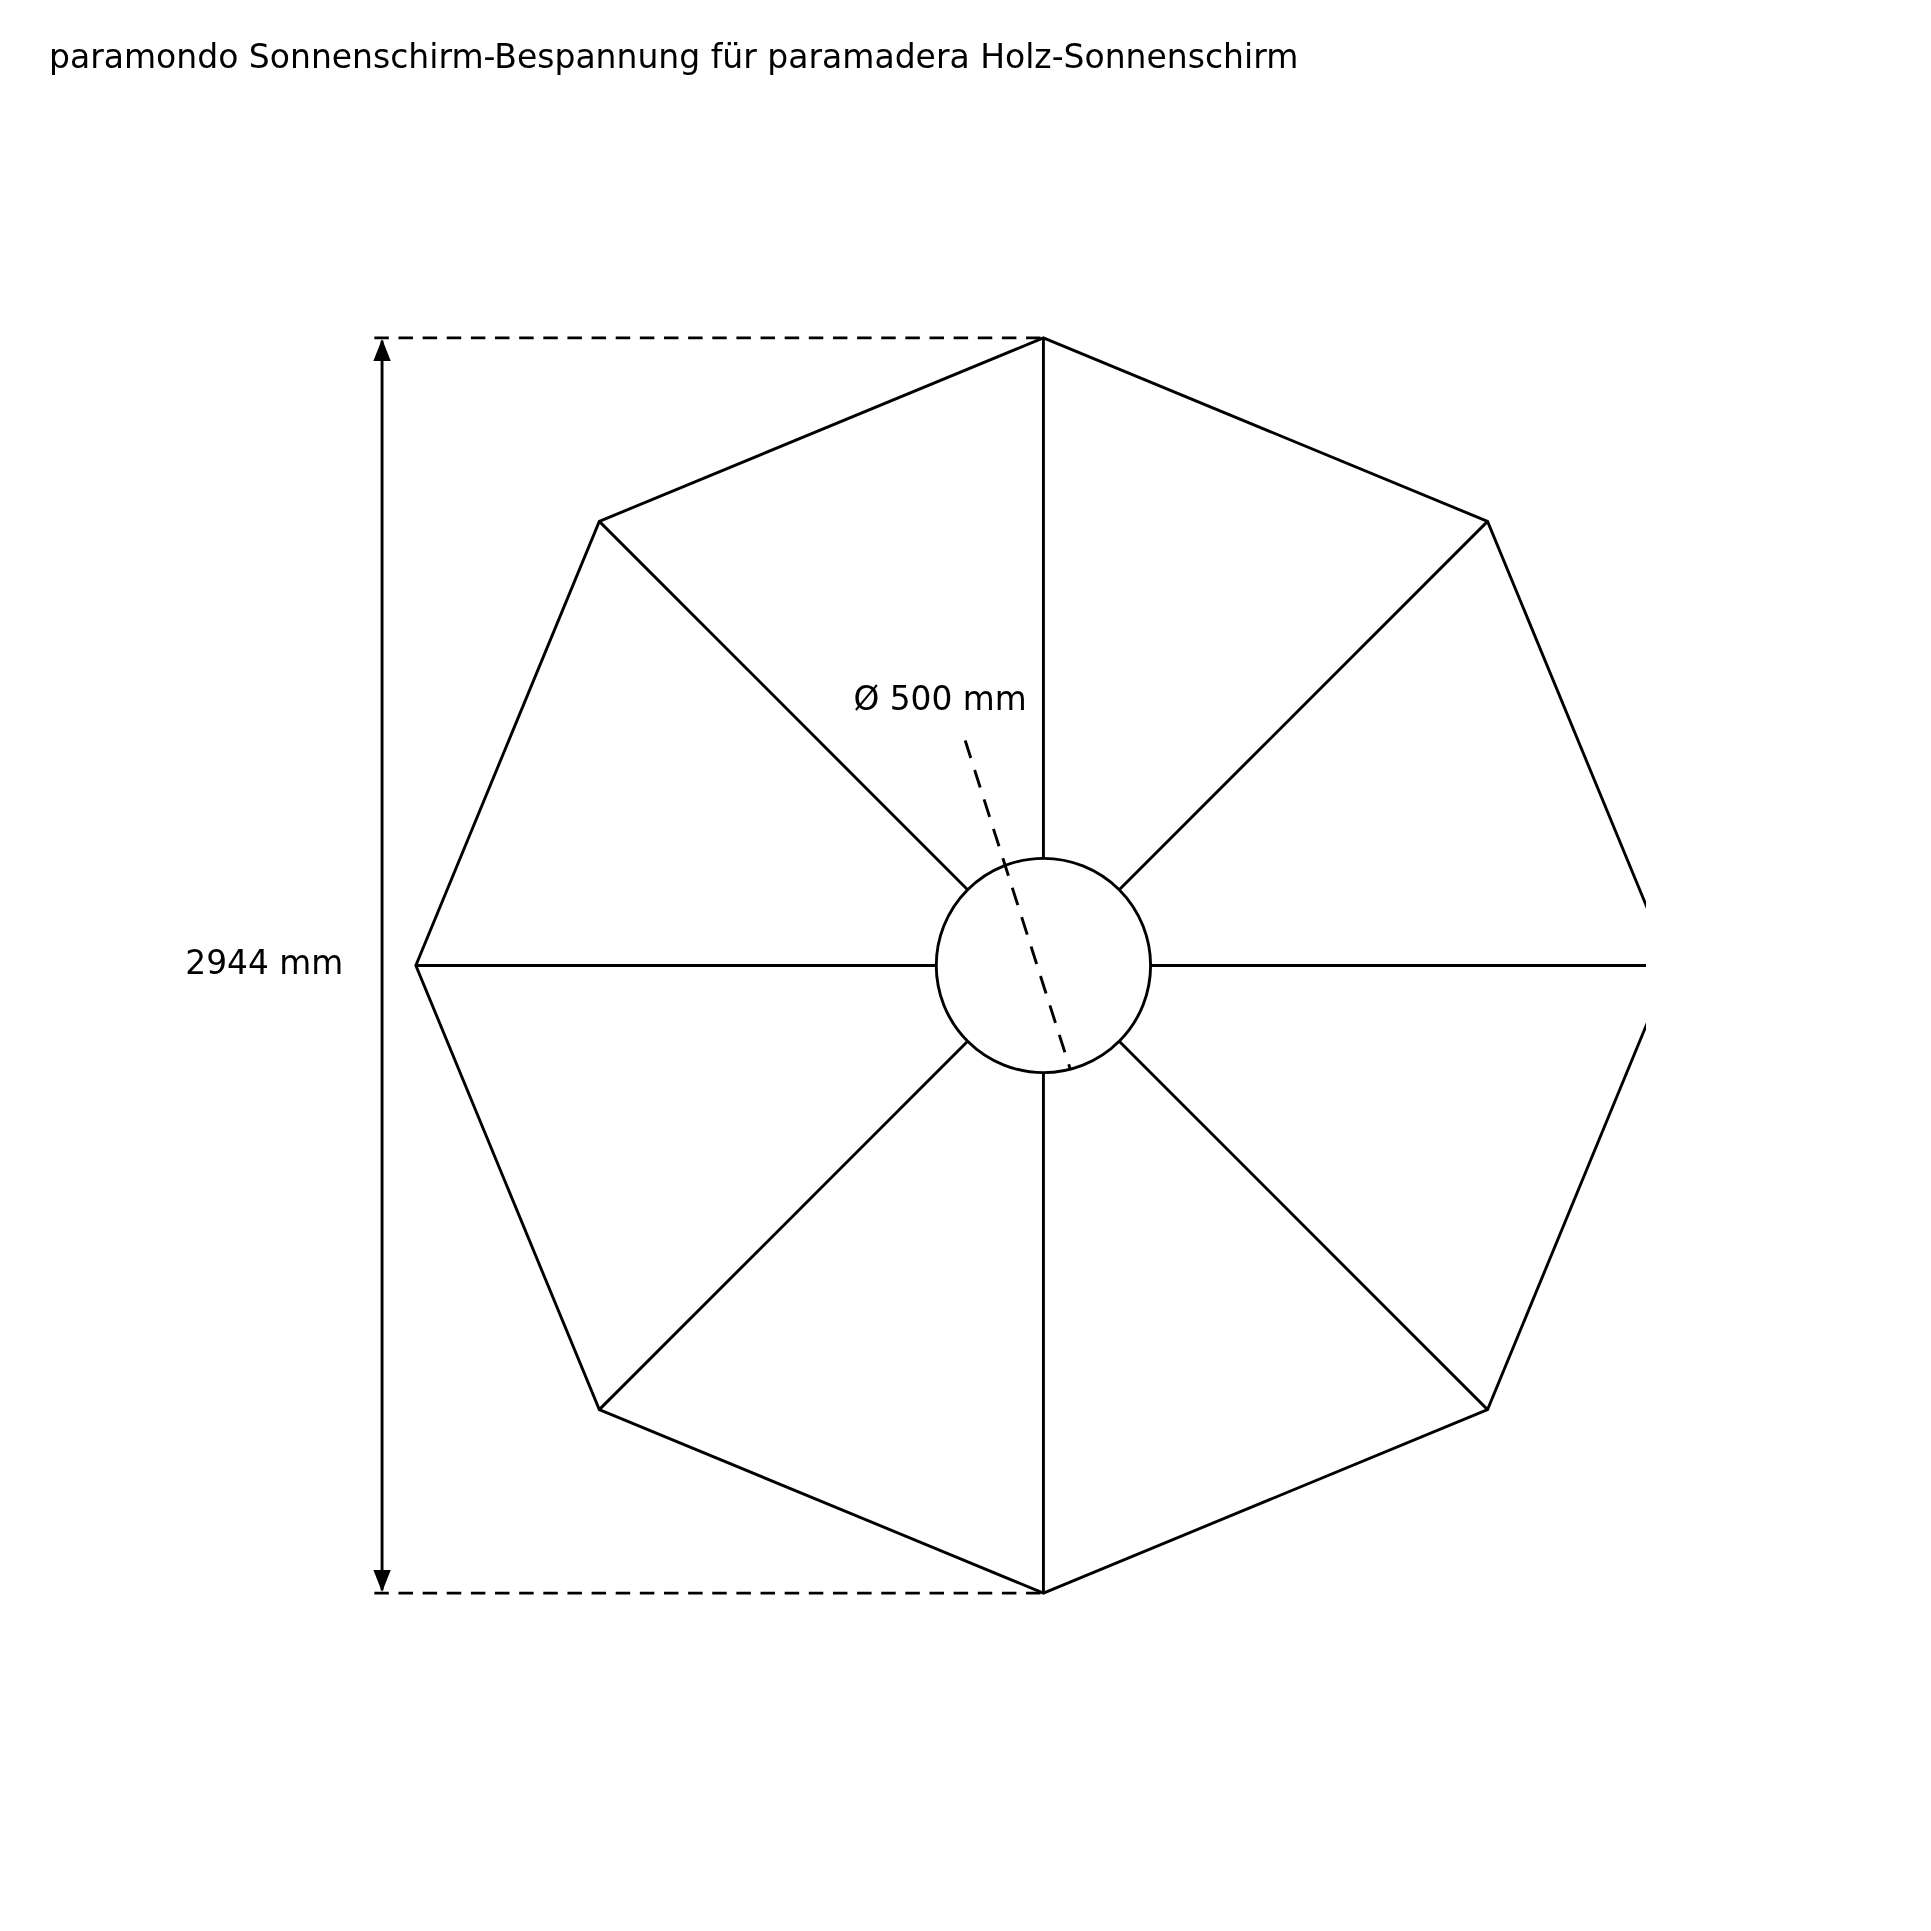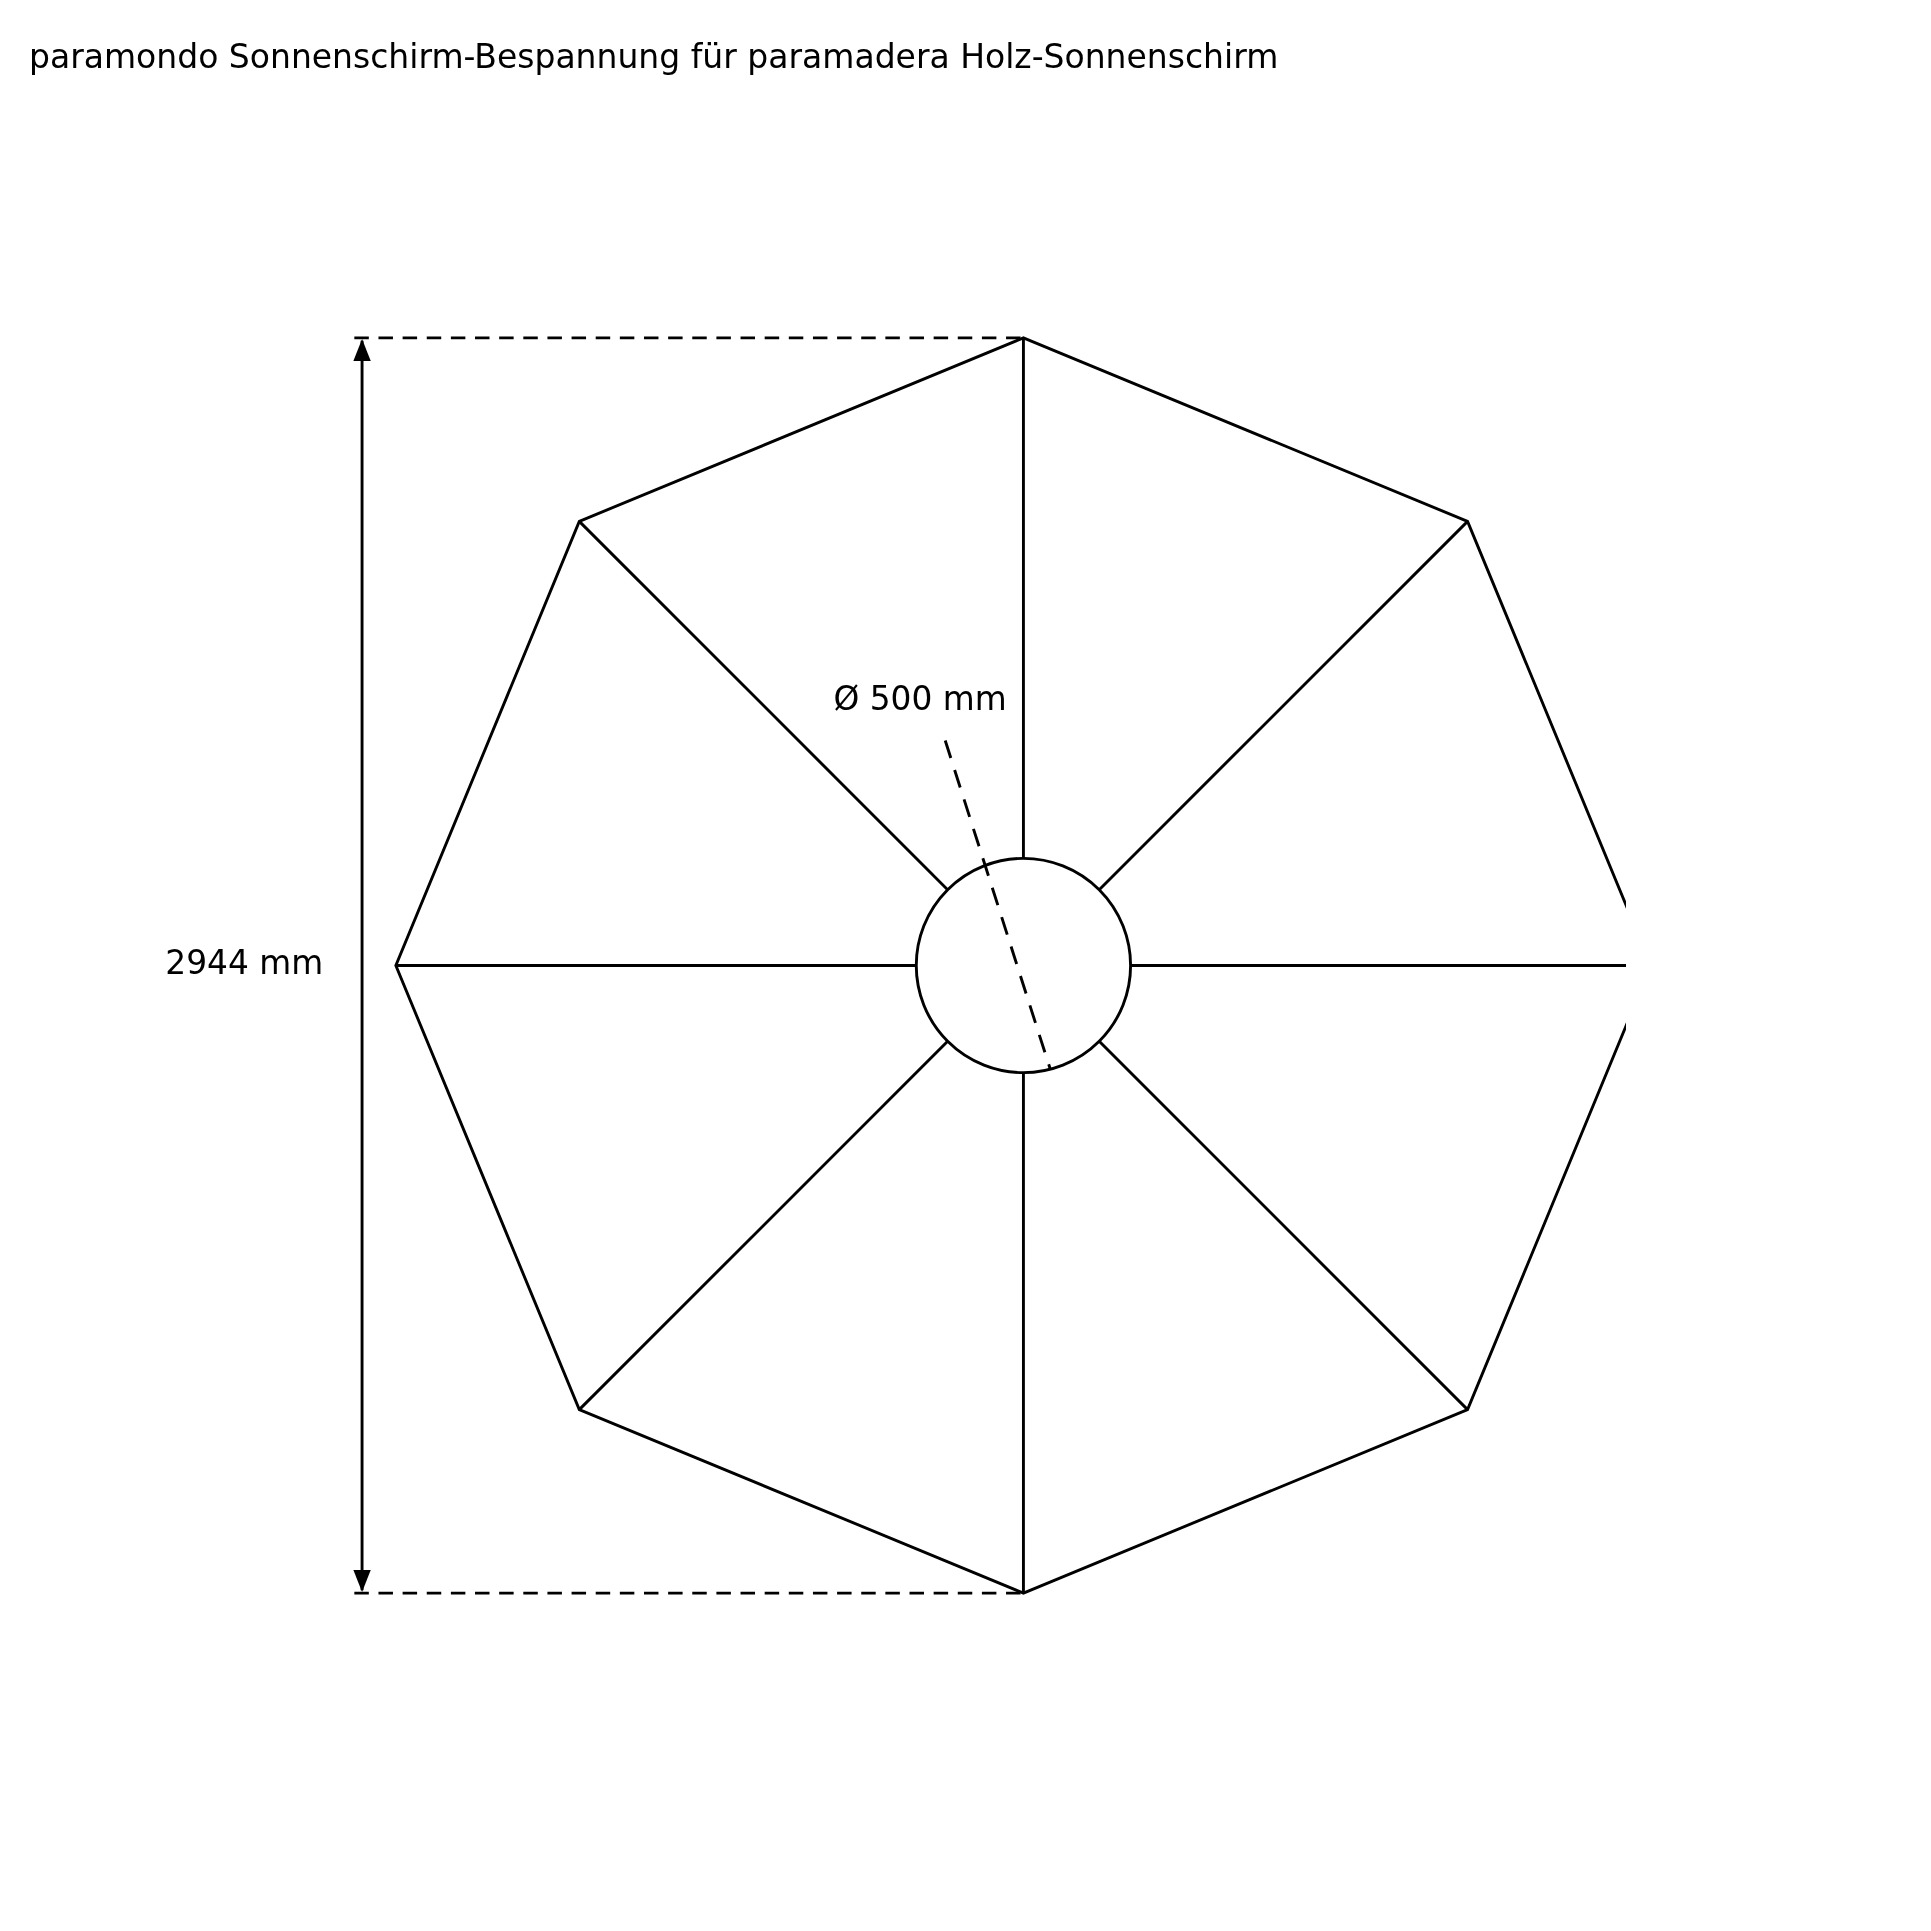--- a/index.html
+++ b/index.html
@@ -7,20 +7,21 @@
     padding: 0;
     background: #ffffff;
   }
   .canvas {
     position: relative;
     width: 1626px;
     height: 1931px;
     background: #ffffff;
     font-family: "DejaVu Sans", "Liberation Sans", sans-serif;
     overflow: hidden;
+    margin-left: 20px;
   }
   .title {
     position: absolute;
     left: 29px;
     top: 37px;
     font-size: 33px;
     line-height: 1.2;
     color: #000000;
     white-space: nowrap;
   }

